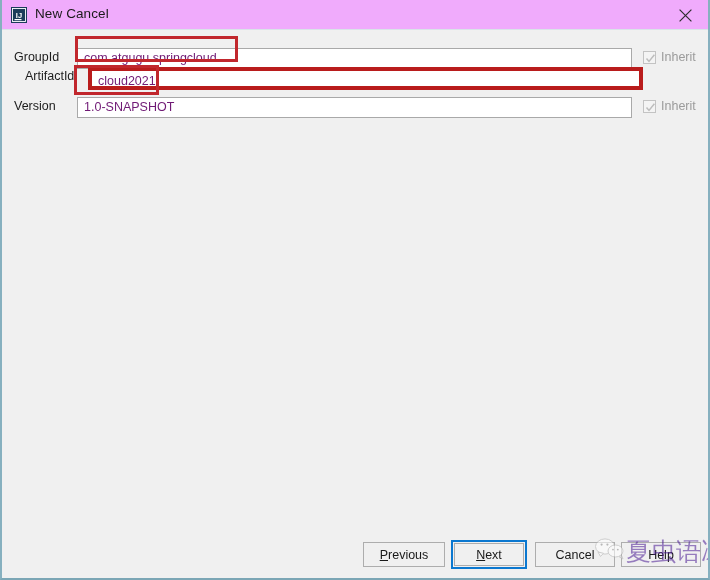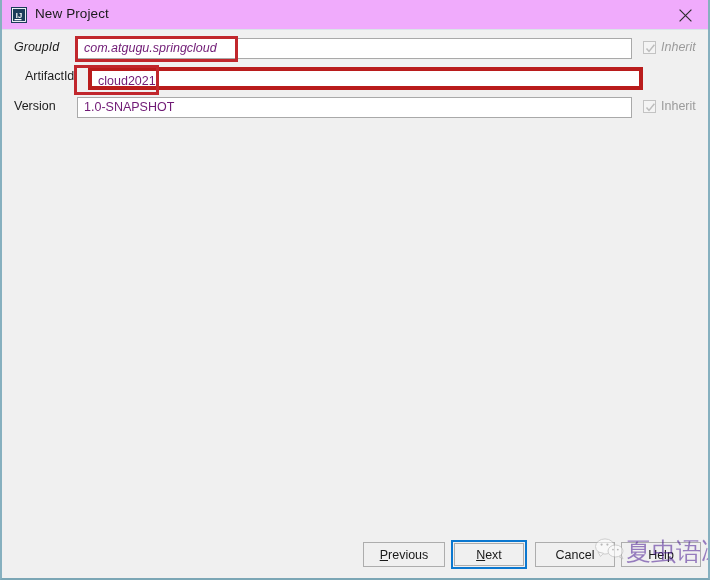--- a/index.html
+++ b/index.html
@@ -68,21 +68,21 @@
     left: 0; top: 31px;
     width: 706px;
     height: 100px;
   }
   .row {
     position: absolute;
     left: 0;
     width: 706px;
     height: 22px;
   }
-  .row-groupid   { top: 7px; font-style: italic; }
+  .row-groupid   { top: 17px; }
   .row-artifact  { top: 36px; margin-left: 11px; }
   .row-version   { top: 66px; }
 
   .field-label {
     position: absolute;
     left: 12px;
     top: 2px;
     font-size: 12.5px;
     color: #1c1c1c;
     white-space: nowrap;
@@ -227,21 +227,21 @@
 
     <span id="app-icon">
       <svg width="16" height="16" viewBox="0 0 16 16">
         <rect x="0" y="0" width="16" height="16" fill="#1c3c5a"></rect>
         <rect x="1.5" y="1.5" width="13" height="13" fill="none" stroke="#ffffff" stroke-width="0.9"></rect>
         <text x="8" y="10.5" font-family="'Liberation Sans', sans-serif" font-size="7.5" font-weight="bold" fill="#ffffff" text-anchor="middle">IJ</text>
         <rect x="3.5" y="12" width="7" height="1.2" fill="#ffffff"></rect>
       </svg>
     </span>
 
-    <div id="title-text">New Project</div>
+    <div id="title-text">New Cancel</div>
 
     <div id="close-btn">
       <svg width="13" height="13" viewBox="0 0 13 13">
         <line x1="0.6" y1="0.6" x2="12.4" y2="12.4" stroke="#2b2b2b" stroke-width="1.15"></line>
         <line x1="12.4" y1="0.6" x2="0.6" y2="12.4" stroke="#2b2b2b" stroke-width="1.15"></line>
       </svg>
     </div>
   </div>
 
   <div id="form">

